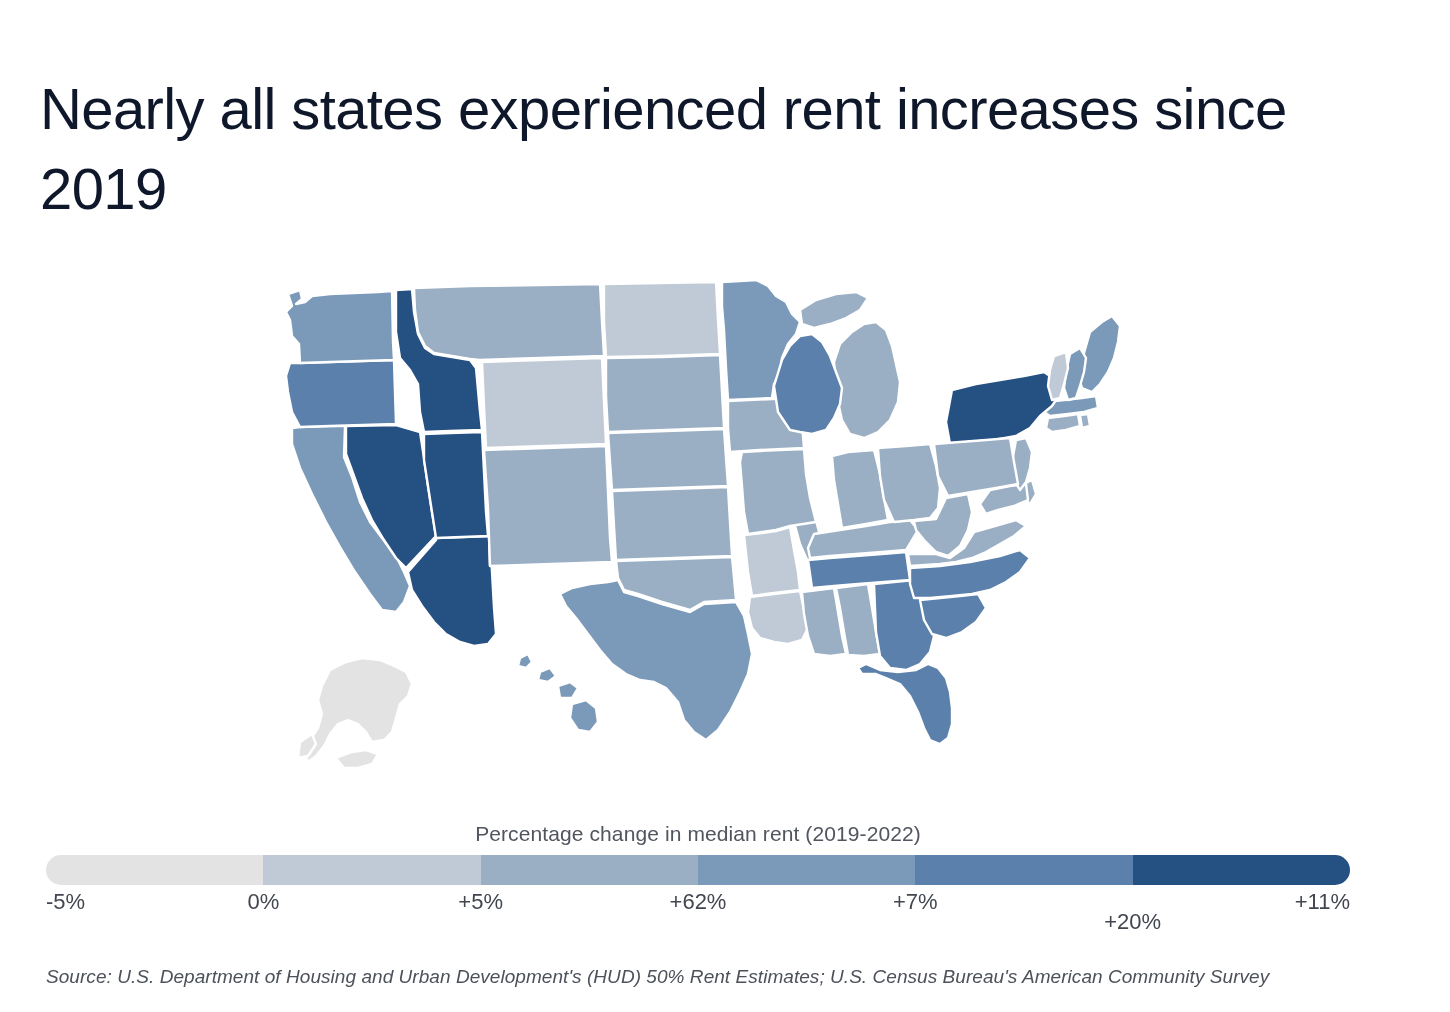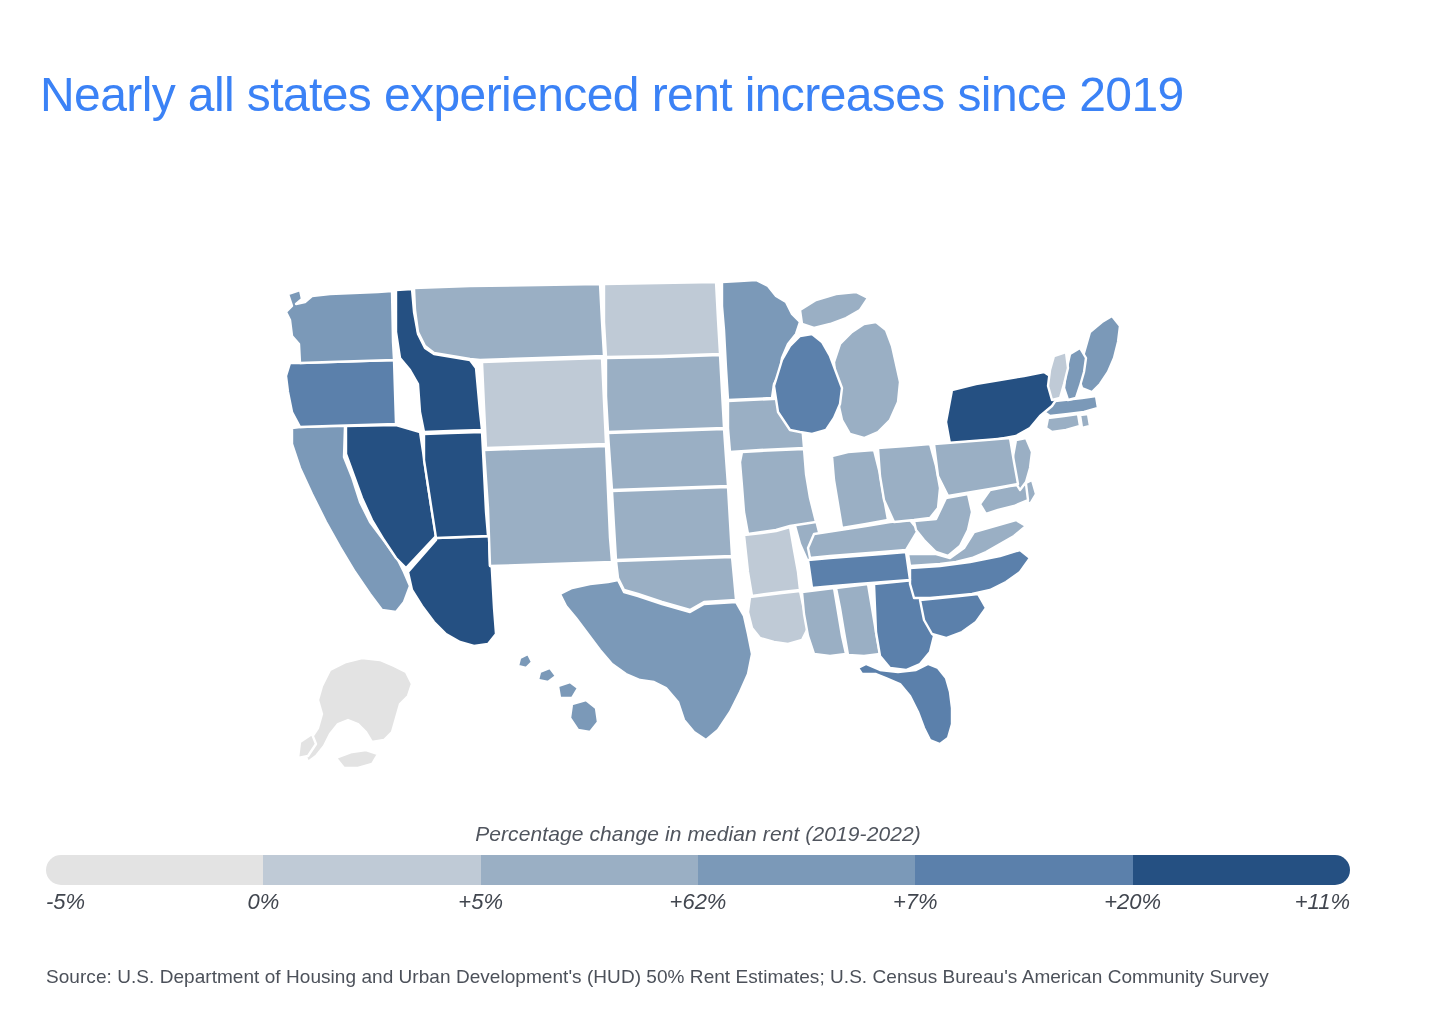--- a/index.html
+++ b/index.html
@@ -8,38 +8,37 @@
     background:#ffffff;
     font-family:"Liberation Sans","DejaVu Sans",sans-serif;
     color:#41464f;
     overflow:hidden;
     position:relative;
   }
   #page-title{
     position:absolute;
     left:40px;top:30px;
     width:1380px;
-    font-size:48px;
+    font-size:58px;
     font-weight:400;
     line-height:1.38;
     letter-spacing:-0.6px;
-    color:#3b82f6;
+    color:#0f172a;
   }
   #map-wrap{
     position:absolute;
     left:0;top:272px;
     width:1450px;height:545px;
   }
   #map-svg{display:block;width:1450px;height:545px;}
   #map-svg path{stroke:#ffffff;stroke-width:2.4;stroke-linejoin:round;}
   #legend-block{
     position:absolute;
     left:0;top:822px;
     width:1396px;
-    font-style:italic;
   }
   #legend-caption{
     text-align:center;
     font-size:21px;
     color:#50555e;
     letter-spacing:0.1px;
     margin-bottom:9px;
   }
   #legend-bar{
     position:relative;
@@ -59,20 +58,21 @@
     position:absolute;
     top:4px;
     font-size:22px;
     color:#41464f;
     white-space:nowrap;
   }
   #source-note{
     position:absolute;
     left:46px;top:966px;
     font-size:19px;
+    font-style:italic;
     color:#4c515a;
     letter-spacing:0.05px;
     white-space:nowrap;
   }
 </style>
 </head>
 <body>
 
 <h1 id="page-title">Nearly all states experienced rent increases since 2019</h1>
 
@@ -260,18 +260,18 @@
       <div class="legend-band" style="background: rgb(123, 153, 184);"></div>
       <div class="legend-band" style="background: rgb(91, 128, 171);"></div>
       <div class="legend-band" style="background: rgb(37, 80, 130);"></div>
     </div>
   <div id="legend-ticks">
       <span class="legend-tick" style="left: 0%; transform: translateX(0px);">-5%</span>
       <span class="legend-tick" style="left: 16.6667%; transform: translateX(-50%);">0%</span>
       <span class="legend-tick" style="left: 33.3333%; transform: translateX(-50%);">+5%</span>
       <span class="legend-tick" style="left: 50%; transform: translateX(-50%);">+62%</span>
       <span class="legend-tick" style="left: 66.6667%; transform: translateX(-50%);">+7%</span>
-      <span class="legend-tick" style="left: 83.3333%; transform: translateX(-50%);">+20%</span>
+      <span class="legend-tick" style="left: 83.3333%; transform: translateX(-50%); margin-top: 20px;">+20%</span>
       <span class="legend-tick" style="left: 100%; transform: translateX(-100%);">+11%</span>
     </div>
 </div>
 
 <div id="source-note">Source:  U.S. Department of Housing and Urban Development's (HUD) 50% Rent Estimates; U.S. Census Bureau's American Community Survey</div>
 
 </body></html>

